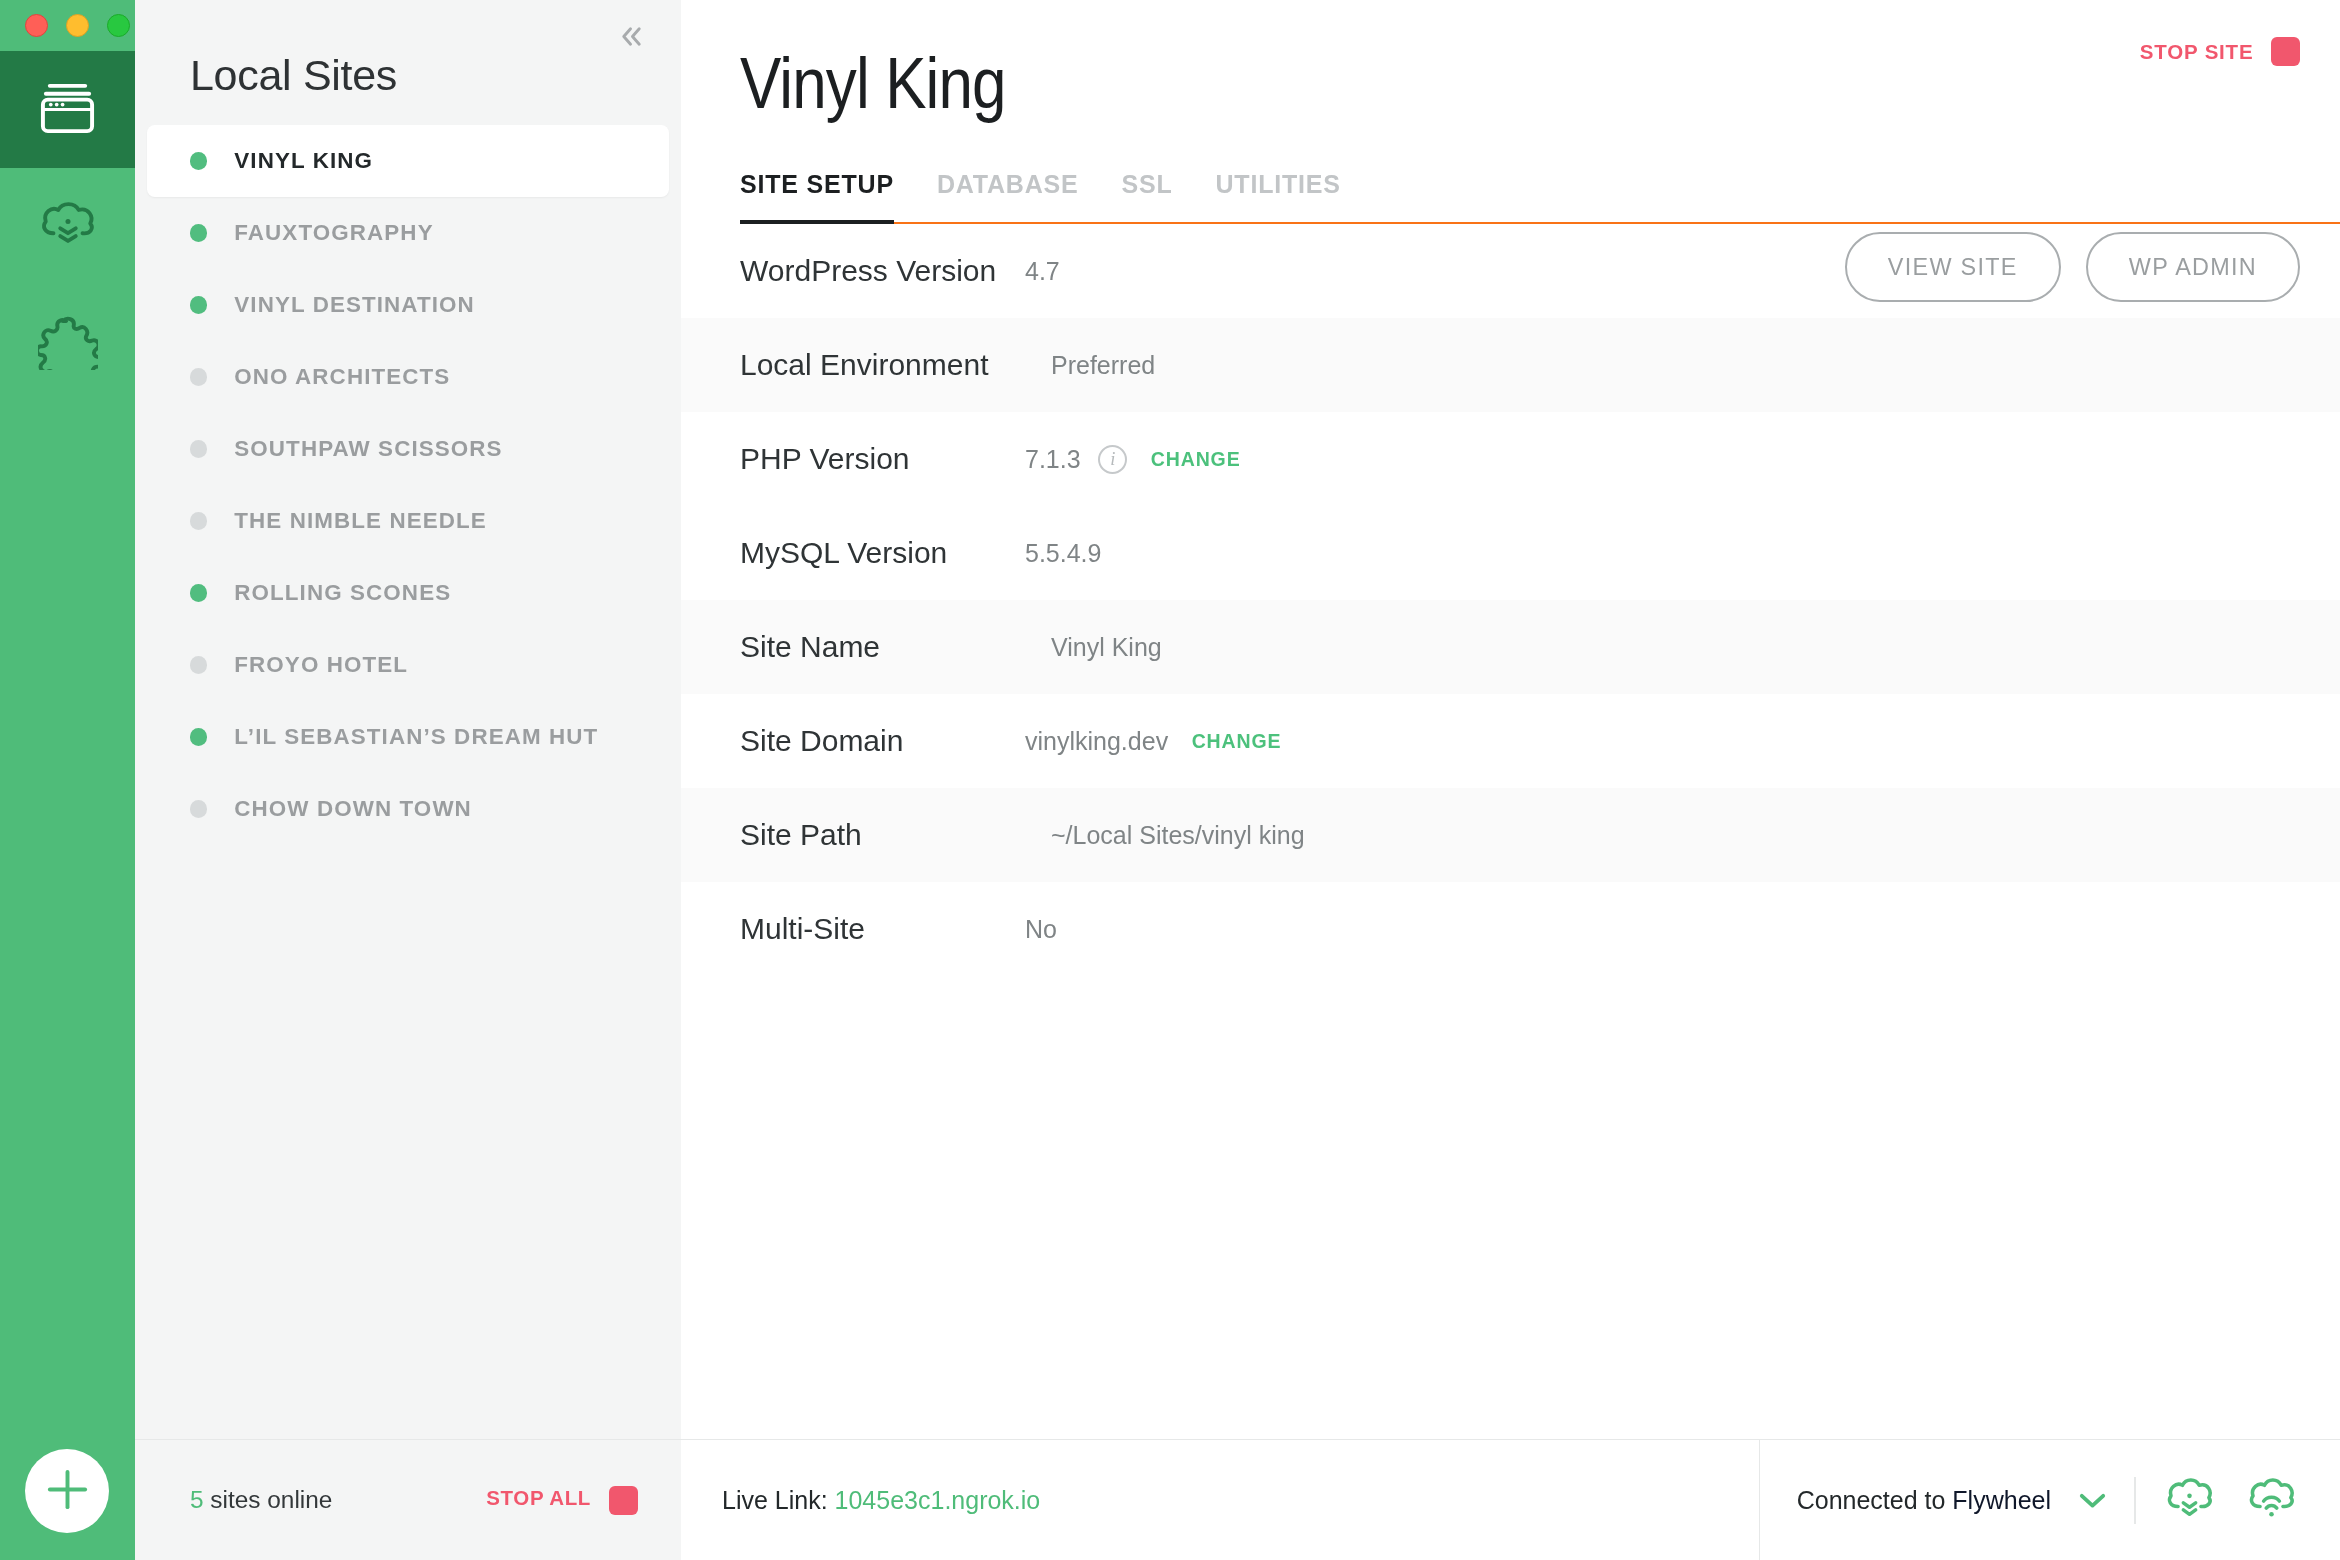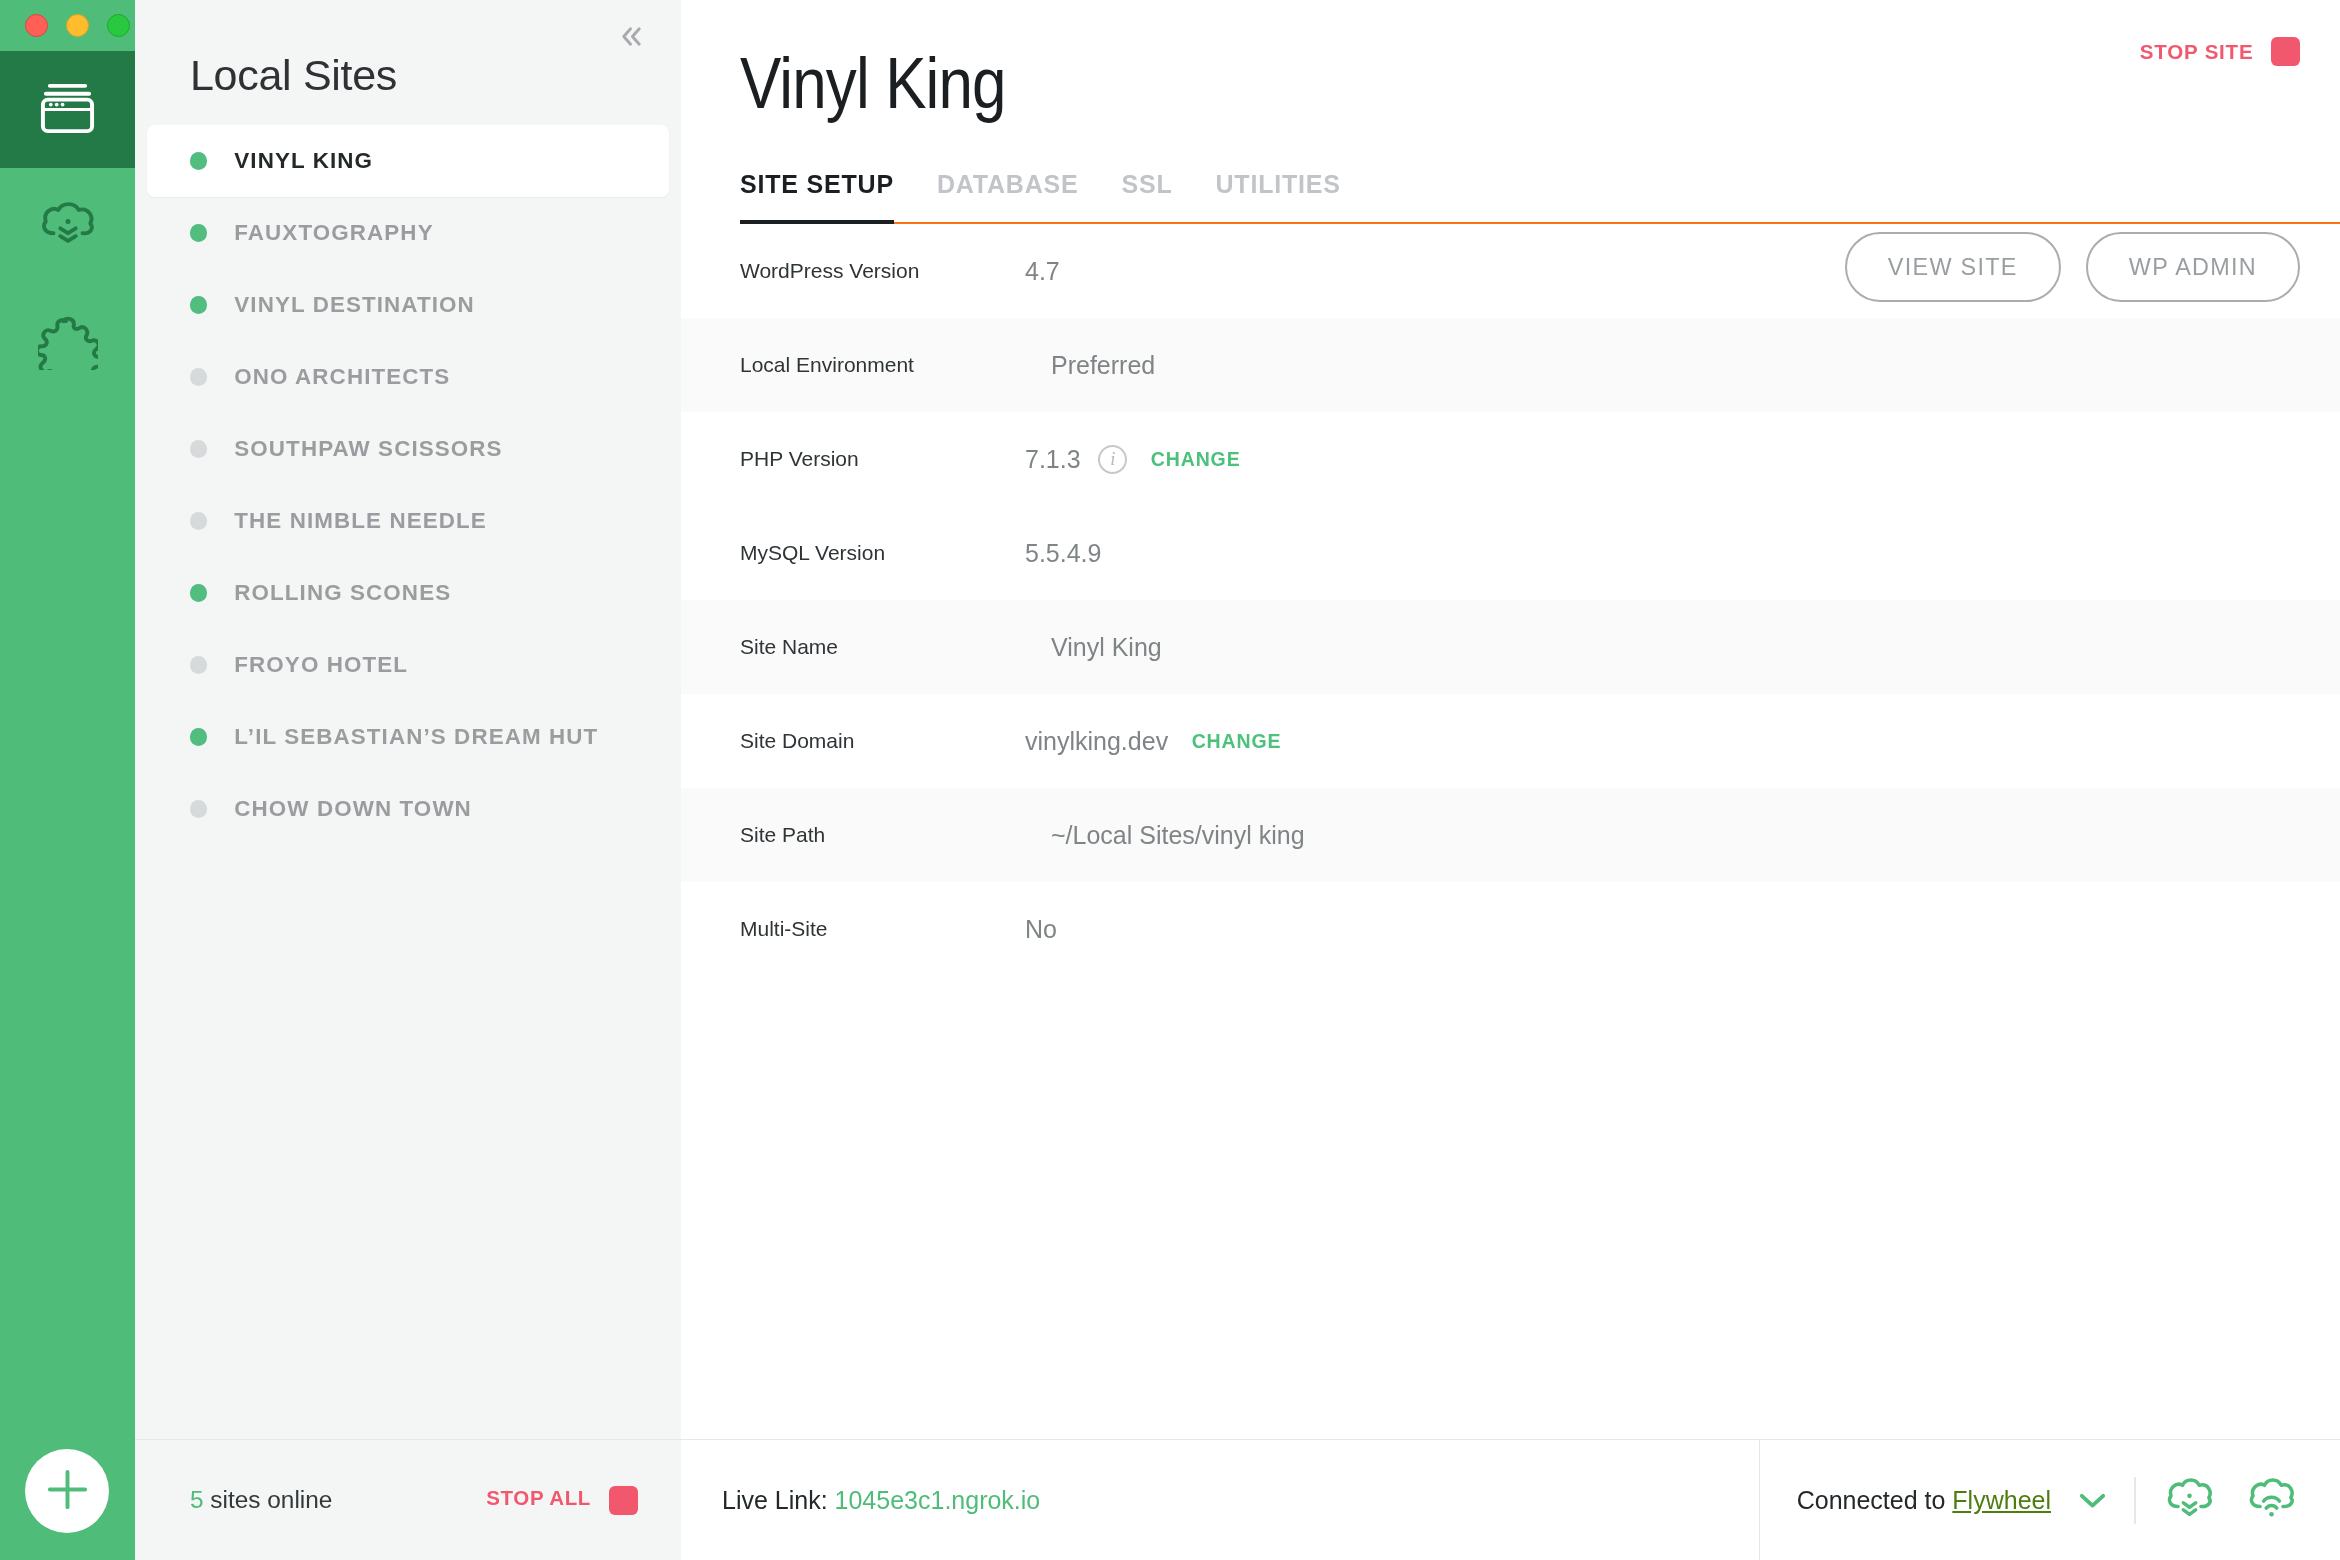--- a/index.html
+++ b/index.html
@@ -209,21 +209,21 @@
   .table { margin-top: 0; }
   .row {
     display: flex;
     align-items: center;
     height: 94px;
     padding-left: 59px;
   }
   .row.alt { background: #fafafa; gap: 26px; }
   .row .k {
     flex: 0 0 285px;
-    font-size: 21px;
+    font-size: 30px;
     color: #2f3436;
   }
   .row .v {
     font-size: 25px;
     color: #7f8486;
     display: flex; align-items: center; gap: 17.6px;
   }
   .info-ico {
     width: 29px; height: 29px;
     border-radius: 50%;
@@ -258,21 +258,21 @@
   }
   .live-link .url { color: #4fbc79; cursor: pointer; }
   .connected {
     display: flex; align-items: center;
     border-left: 1px solid #e6e8e8;
     height: 100%;
     padding: 0 41px 0 37px;
     gap: 25px;
   }
   .conn-txt { font-size: 25px; color: #23282a; white-space: nowrap; }
-  .conn-txt .brand { color: #4d7c0f; text-decoration: underline; }
+  .conn-txt .brand { color: #0f172a; }
   .conn-caret { cursor: pointer; display: flex; align-items: center; }
   .vdiv { width: 2px; height: 47px; background: #e6e8e8; }
   .cloud-btn { cursor: pointer; display: flex; align-items: center; }
 </style>
 </head>
 <body>
 
 <div id="app">
 
   <div class="rail">

